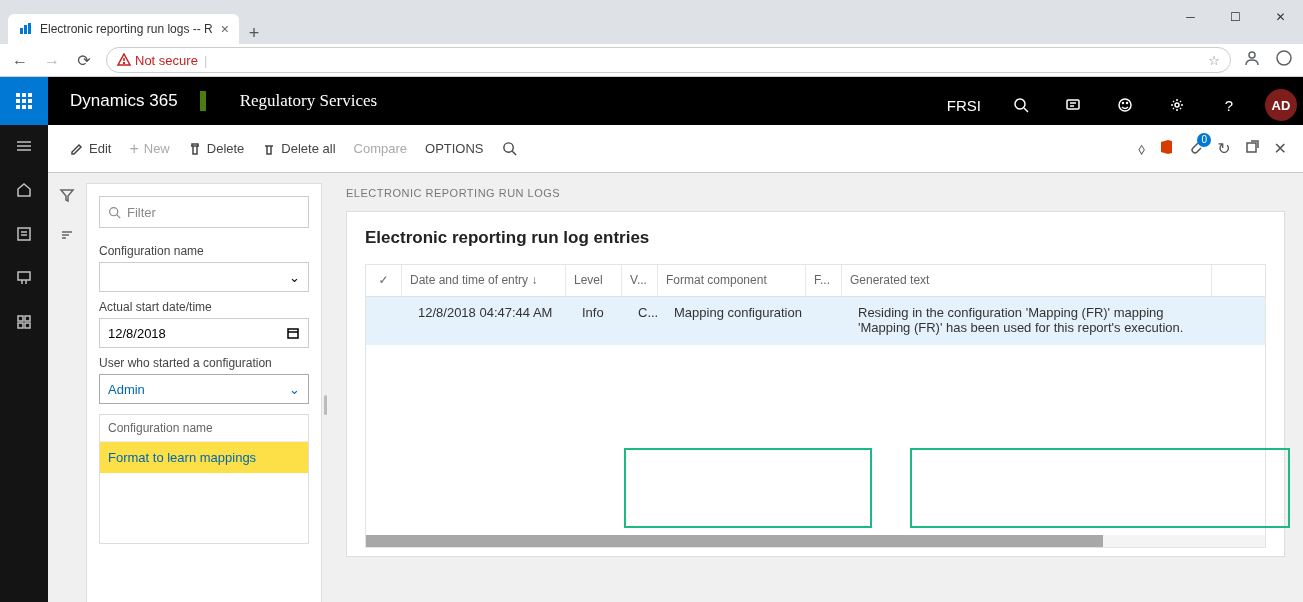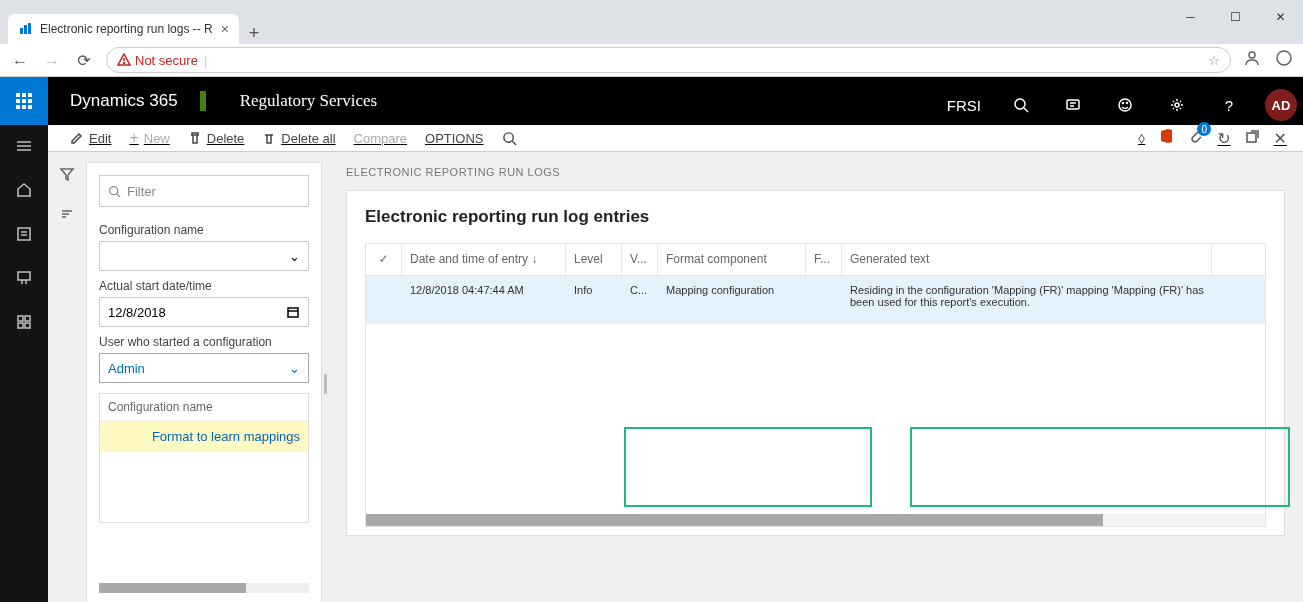--- a/index.html
+++ b/index.html
@@ -33,50 +33,50 @@
 .d365-right { margin-left: auto; display: flex; align-items: center; gap: 8px; margin-top: 8px; }
 .d365-right > div { width: 44px; height: 48px; display: flex; align-items: center; justify-content: center; font-size: 15px; }
 .company { font-size: 13px; width: auto !important; padding: 0 10px; }
 .avatar { width: 32px; height: 32px; border-radius: 50%; background: #7f1d1d; color: #fff; display: flex; align-items: center; justify-content: center; font-size: 13px; font-weight: 600; }
 
 
 .action-row { display: flex; }
 .left-rail { width: 48px; background: #141414; color: #c0c0c0; display: flex; flex-direction: column; align-items: center; padding-top: 12px; gap: 22px; height: 488px; }
 .left-rail svg { width: 18px; height: 18px; }
 .main-area { flex: 1; display: flex; flex-direction: column; }
-.action-bar { height: 27px; background: #fff; border-bottom: 1px solid #ccc; display: flex; align-items: center; padding: 0 16px; gap: 6px; text-decoration: underline; }
+.action-bar { height: 48px; background: #fff; border-bottom: 1px solid #ccc; display: flex; align-items: center; padding: 0 16px; gap: 6px; }
 .action-item { display: flex; align-items: center; gap: 5px; font-size: 13px; color: #444; padding: 4px 6px; }
 .action-item.disabled { color: #aaa; }
 .action-right { margin-left: auto; display: flex; align-items: center; gap: 14px; color: #555; font-size: 16px; }
 .badge-wrap { position: relative; }
 .badge { position: absolute; top: -6px; right: -8px; background: #0078d4; color: #fff; border-radius: 8px; font-size: 10px; width: 14px; height: 14px; display: flex; align-items: center; justify-content: center; }
 
 
 .content { flex: 1; background: #f0f0f0; display: flex; position: relative; }
 .filter-rail { width: 38px; display: flex; flex-direction: column; align-items: center; padding-top: 14px; gap: 20px; color: #666; }
 .filter-panel { width: 236px; background: #fff; margin: 10px 0 10px 0; border: 1px solid #ddd; padding: 12px; font-size: 13px; overflow: hidden; }
 .filter-box { border: 1px solid #ccc; height: 32px; display: flex; align-items: center; padding: 0 8px; gap: 6px; color: #888; margin-bottom: 16px; }
 .field-label { font-size: 12px; color: #444; margin-bottom: 4px; margin-top: 8px; }
 .dropdown { border: 1px solid #ccc; height: 30px; display: flex; align-items: center; justify-content: space-between; padding: 0 8px; margin-bottom: 8px; }
 .dropdown.blue { color: #0066b3; border-color: #aaa; }
 .date-input { border: 1px solid #ccc; height: 30px; display: flex; align-items: center; justify-content: space-between; padding: 0 8px; margin-bottom: 8px; }
 .list-box { border: 1px solid #ddd; margin-top: 10px; }
 .list-header { padding: 6px 8px; font-size: 12px; color: #666; border-bottom: 1px solid #eee; }
-.list-row { padding: 8px 8px; color: #0066b3; background: #fef9c3; font-size: 13px; text-align: right; }
+.list-row { padding: 8px 8px; color: #0066b3; background: #fde047; font-size: 13px; }
 .hscroll { height: 10px; background: #f0f0f0; margin-top: 60px; }
 .hscroll-thumb { width: 70%; height: 10px; background: #a8a8a8; }
 
 .detail { flex: 1; padding: 14px 18px; position: relative; }
 .page-label { font-size: 11px; color: #777; letter-spacing: 0.5px; margin-bottom: 12px; }
 .card { background: #fff; border: 1px solid #ddd; padding: 16px 18px 8px; }
 .card-title { font-size: 17px; font-weight: 600; color: #222; margin-bottom: 16px; }
 .grid { border: 1px solid #e4e4e4; overflow: hidden; }
 .grid-head { display: flex; height: 32px; font-size: 12px; color: #666; background: #fff; border-bottom: 1px solid #e0e0e0; }
 .grid-head > div { border-right: 1px solid #e8e8e8; padding: 8px 8px; overflow: hidden; white-space: nowrap; text-overflow: ellipsis; }
-.grid-row { display: flex; background: #e5f1fb; min-height: 48px; font-size: 11px; color: #333; }
+.grid-row { display: flex; background: #e5f1fb; min-height: 48px; font-size: 13px; color: #333; padding-left: 8px; }
 .grid-row > div { padding: 8px 8px; overflow: hidden; }
 .col-check { width: 36px; text-align: center; }
 .col-date { width: 164px; text-align: left; }
 .col-level { width: 56px; }
 .col-v { width: 36px; }
 .col-comp { width: 148px; }
 .col-f { width: 36px; }
 .col-text { width: 370px; }
 .green-box1 { position: absolute; border: 2px solid #1eb980; top: 275px; left: 576px; width: 248px; height: 80px; pointer-events: none; }
 .green-box2 { position: absolute; border: 2px solid #1eb980; top: 275px; left: 862px; width: 380px; height: 80px; pointer-events: none; }

